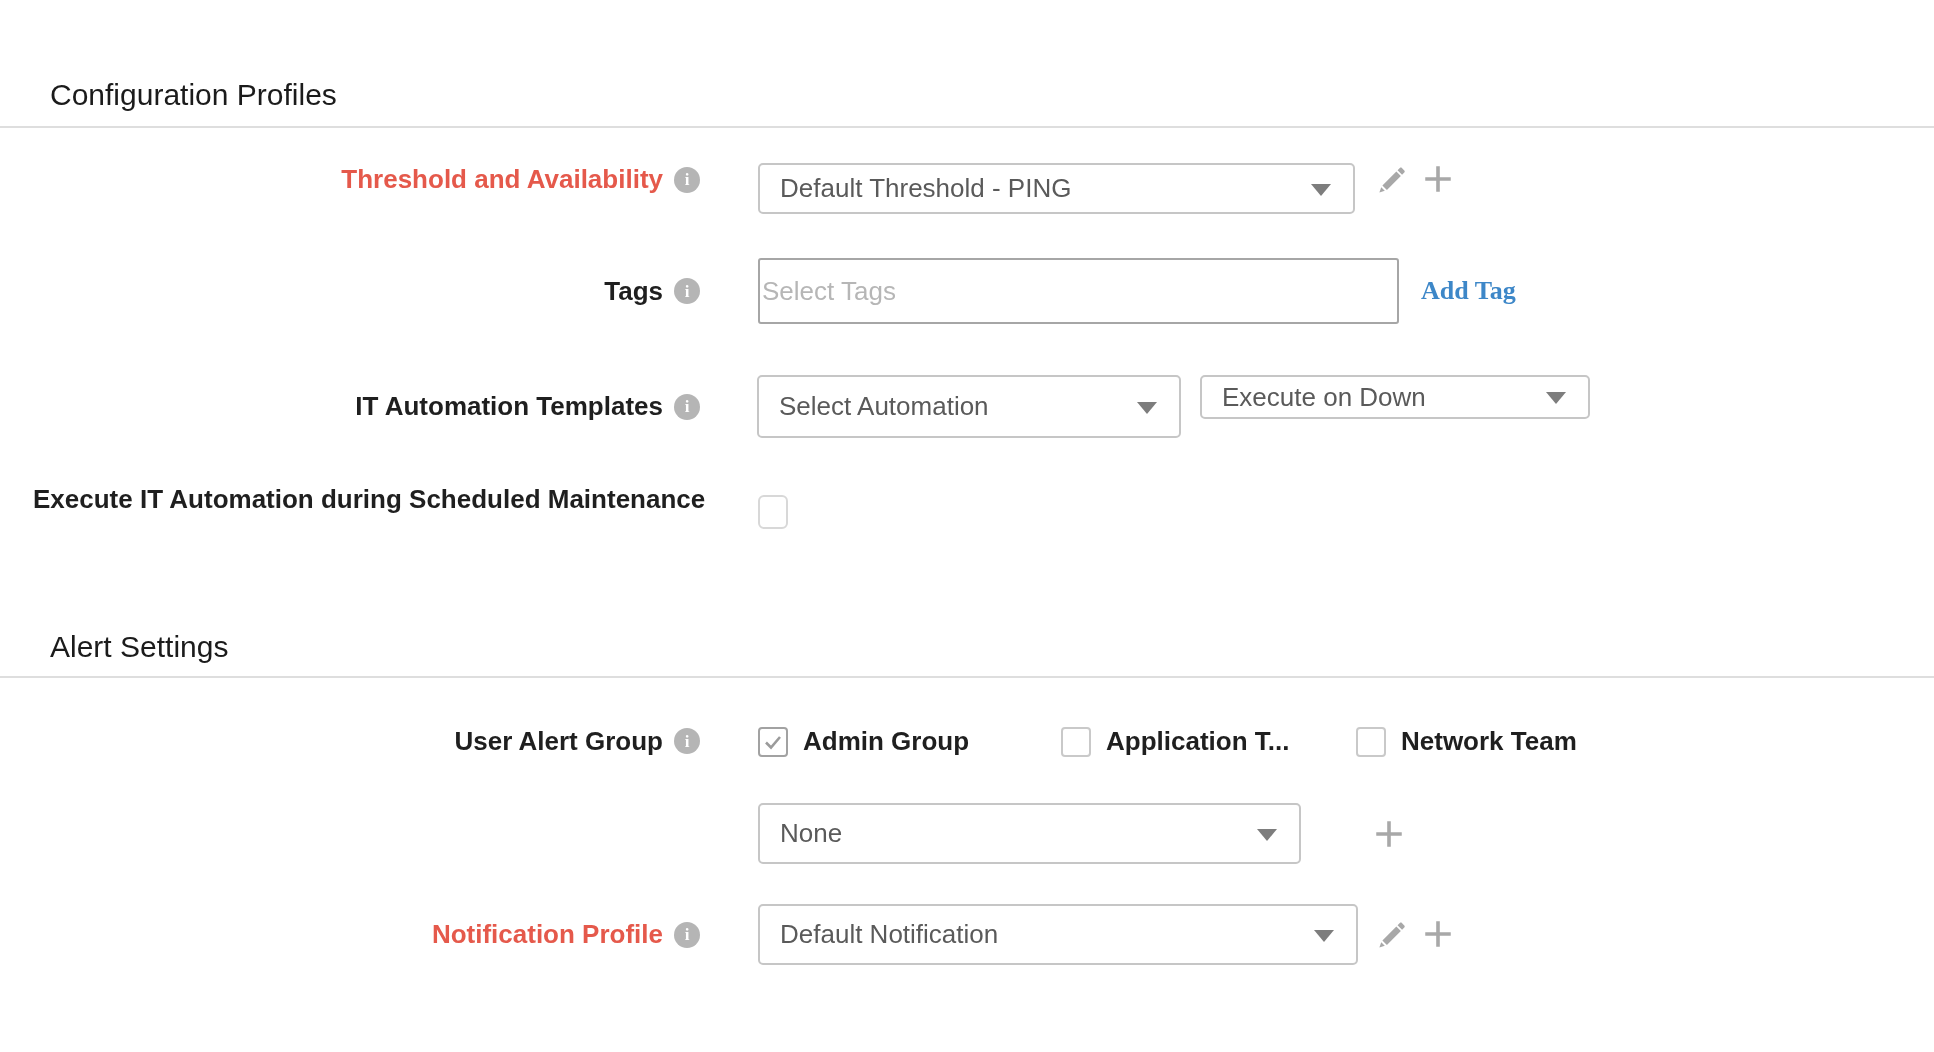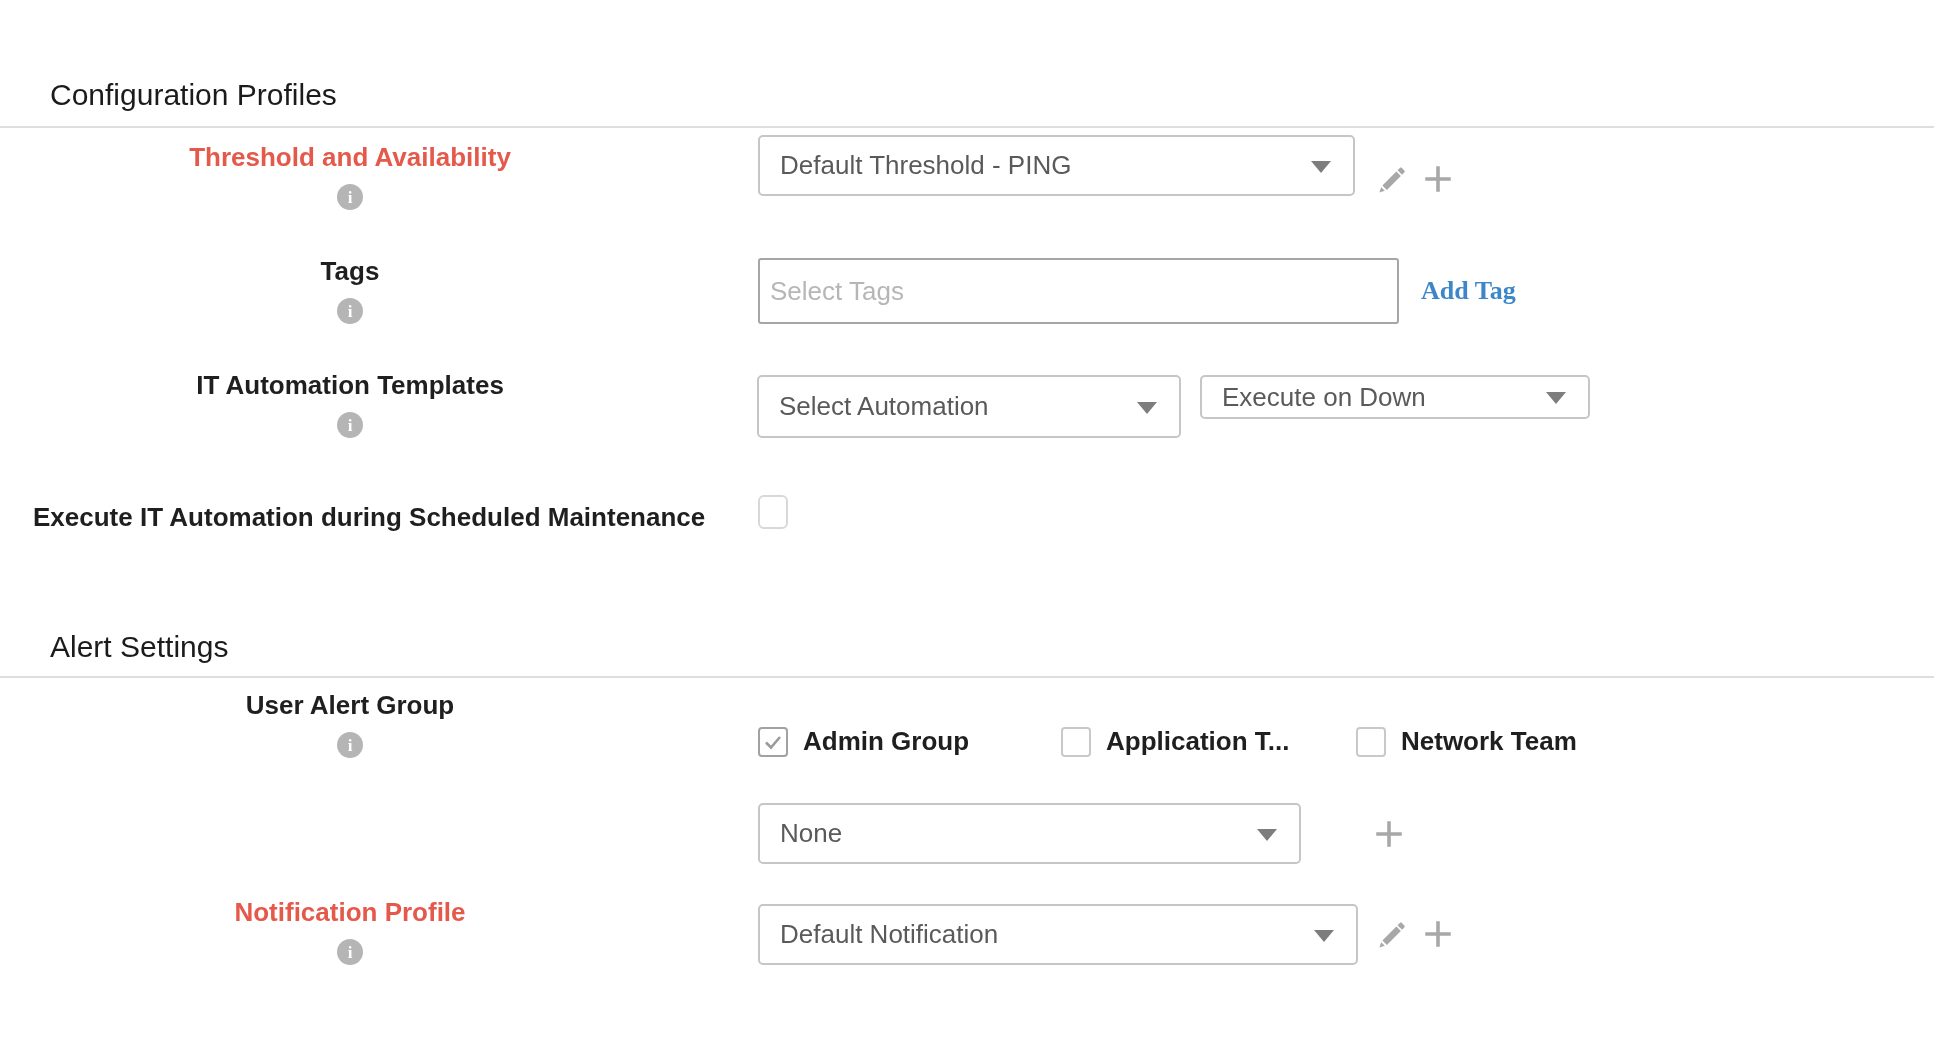--- a/index.html
+++ b/index.html
@@ -4,34 +4,34 @@
 <style>
   html,body{margin:0;padding:0;background:#fff;}
   #canvas{
     position:relative;width:1934px;height:1052px;background:#ffffff;overflow:hidden;
     font-family:"Liberation Sans","DejaVu Sans",sans-serif;color:#1f1f1f;
   }
   .sec-title{position:absolute;left:50px;font-size:30px;font-weight:500;color:#1b1b1b;line-height:38px;}
   .divider{position:absolute;left:0;right:0;height:2px;background:#dedede;}
 
   
-  .label-wrap{position:absolute;left:0;width:700px;display:flex;justify-content:flex-end;align-items:center;gap:11px;flex-direction:column;}
+  .label-wrap{position:absolute;left:0;width:700px;display:flex;justify-content:flex-end;align-items:center;gap:11px;}
   .lbl{font-size:26px;font-weight:600;color:#1f1f1f;white-space:nowrap;}
   .lbl.red{color:var(--label-red,#e5594b);}
   .info{flex:0 0 auto;width:26px;height:26px;border-radius:50%;background:#b5b5b5;display:flex;align-items:center;justify-content:center;cursor:default;}
   .info::before{content:"i";color:#fff;font-family:"Liberation Serif",serif;font-weight:bold;font-size:17px;line-height:1;}
 
   
   .select{position:absolute;box-sizing:border-box;background:#fff;border:2px solid #c6c6c6;border-radius:5px;
           display:flex;align-items:center;padding:0 20px;cursor:pointer;}
   .sel-text{font-size:26px;color:#5a5a5a;white-space:nowrap;overflow:hidden;}
   .caret{position:absolute;right:22px;top:50%;margin-top:-5px;width:0;height:0;
          border-left:10px solid transparent;border-right:10px solid transparent;border-top:12px solid #7d7d7d;}
   .txt-input{position:absolute;box-sizing:border-box;border:2px solid #a6a6a6;border-radius:3px;background:#fff;
-             font-family:inherit;font-size:26px;color:#7f1d1d;padding:0 10px;outline:none;}
+             font-family:inherit;font-size:26px;color:#7f1d1d;padding:0 2px;outline:none;}
   .txt-input::placeholder{color:#b6b6b6;}
 
   .link{position:absolute;display:flex;align-items:center;font-size:26px;font-weight:600;
         color:var(--link-blue,#3d87c8);cursor:pointer;text-decoration:none;white-space:nowrap;font-family:Liberation Serif, serif;}
 
   
   .icon-btn{position:absolute;width:36px;height:36px;cursor:pointer;}
   .icon-btn svg{width:100%;height:100%;display:block;}
 
   
@@ -51,21 +51,21 @@
 
 <div id="canvas">
 
   <div class="sec-title" style="top:76px">Configuration Profiles</div>
   <div class="divider" style="top:126px"></div>
 
   <div class="label-wrap" style="top:149px;height:61px">
     <span class="lbl red">Threshold and Availability</span>
     <span class="info"></span>
   </div>
-  <div class="select" style="left:758px;top:135px;width:597px;height:61px">
+  <div class="select" style="left:758px;top:163px;width:597px;height:51px">
     <span class="sel-text">Default Threshold - PING</span>
     <span class="caret"></span>
   </div>
   <span class="icon-btn" style="left:1374px;top:162px">
     <svg viewBox="0 0 24 24" fill="#a8a8a8">
       <path d="M3.6 20.4l1.2-3.6 2.4 2.4-3.6 1.2z"></path>
       <path d="M5.6 15.6L14.9 6.3l3 3-9.3 9.3-3-3z"></path>
       <path d="M15.7 5.5l1.5-1.5c.4-.4 1-.4 1.4 0l1.6 1.6c.4.4.4 1 0 1.4l-1.5 1.5-3-3z"></path>
     </svg>
   </span>
@@ -88,21 +88,21 @@
   </div>
   <div class="select" style="left:757px;top:375px;width:424px;height:63px">
     <span class="sel-text">Select Automation</span>
     <span class="caret"></span>
   </div>
   <div class="select" style="left:1200px;top:375px;width:390px;height:44px">
     <span class="sel-text">Execute on Down</span>
     <span class="caret"></span>
   </div>
 
-  <div class="lone-label" style="top:493px;height:48px">Execute IT Automation during Scheduled Maintenance</div>
+  <div class="lone-label" style="top:475px;height:48px">Execute IT Automation during Scheduled Maintenance</div>
   <span class="cb cb-lone" style="left:758px;top:495px">
     
   </span>
 
   <div class="sec-title" style="top:628px">Alert Settings</div>
   <div class="divider" style="top:676px"></div>
 
   <div class="label-wrap" style="top:724px;height:34px">
     <span class="lbl">User Alert Group</span>
     <span class="info"></span>

